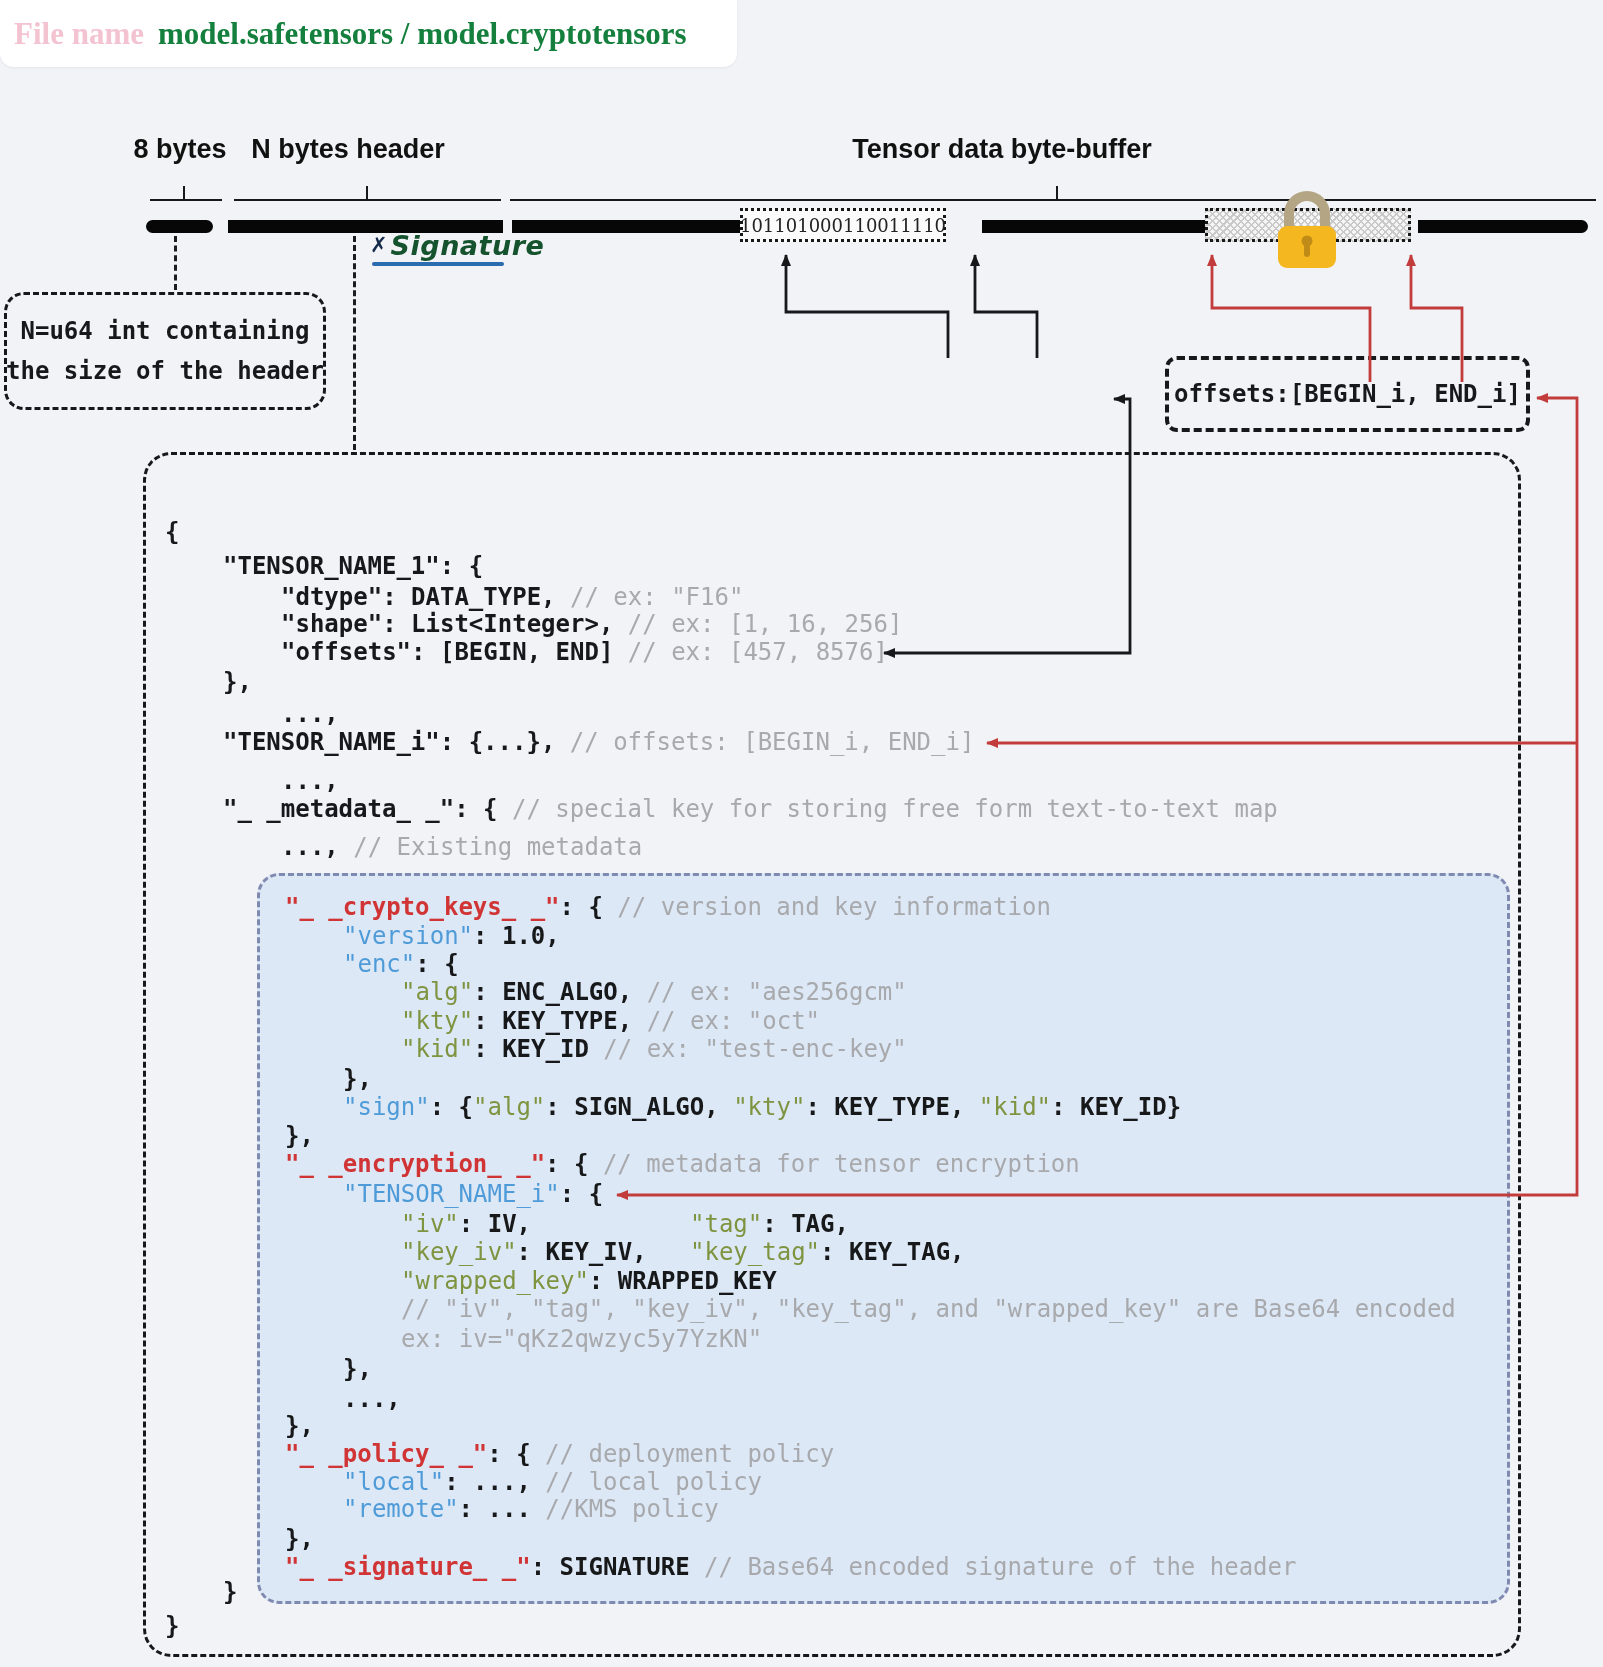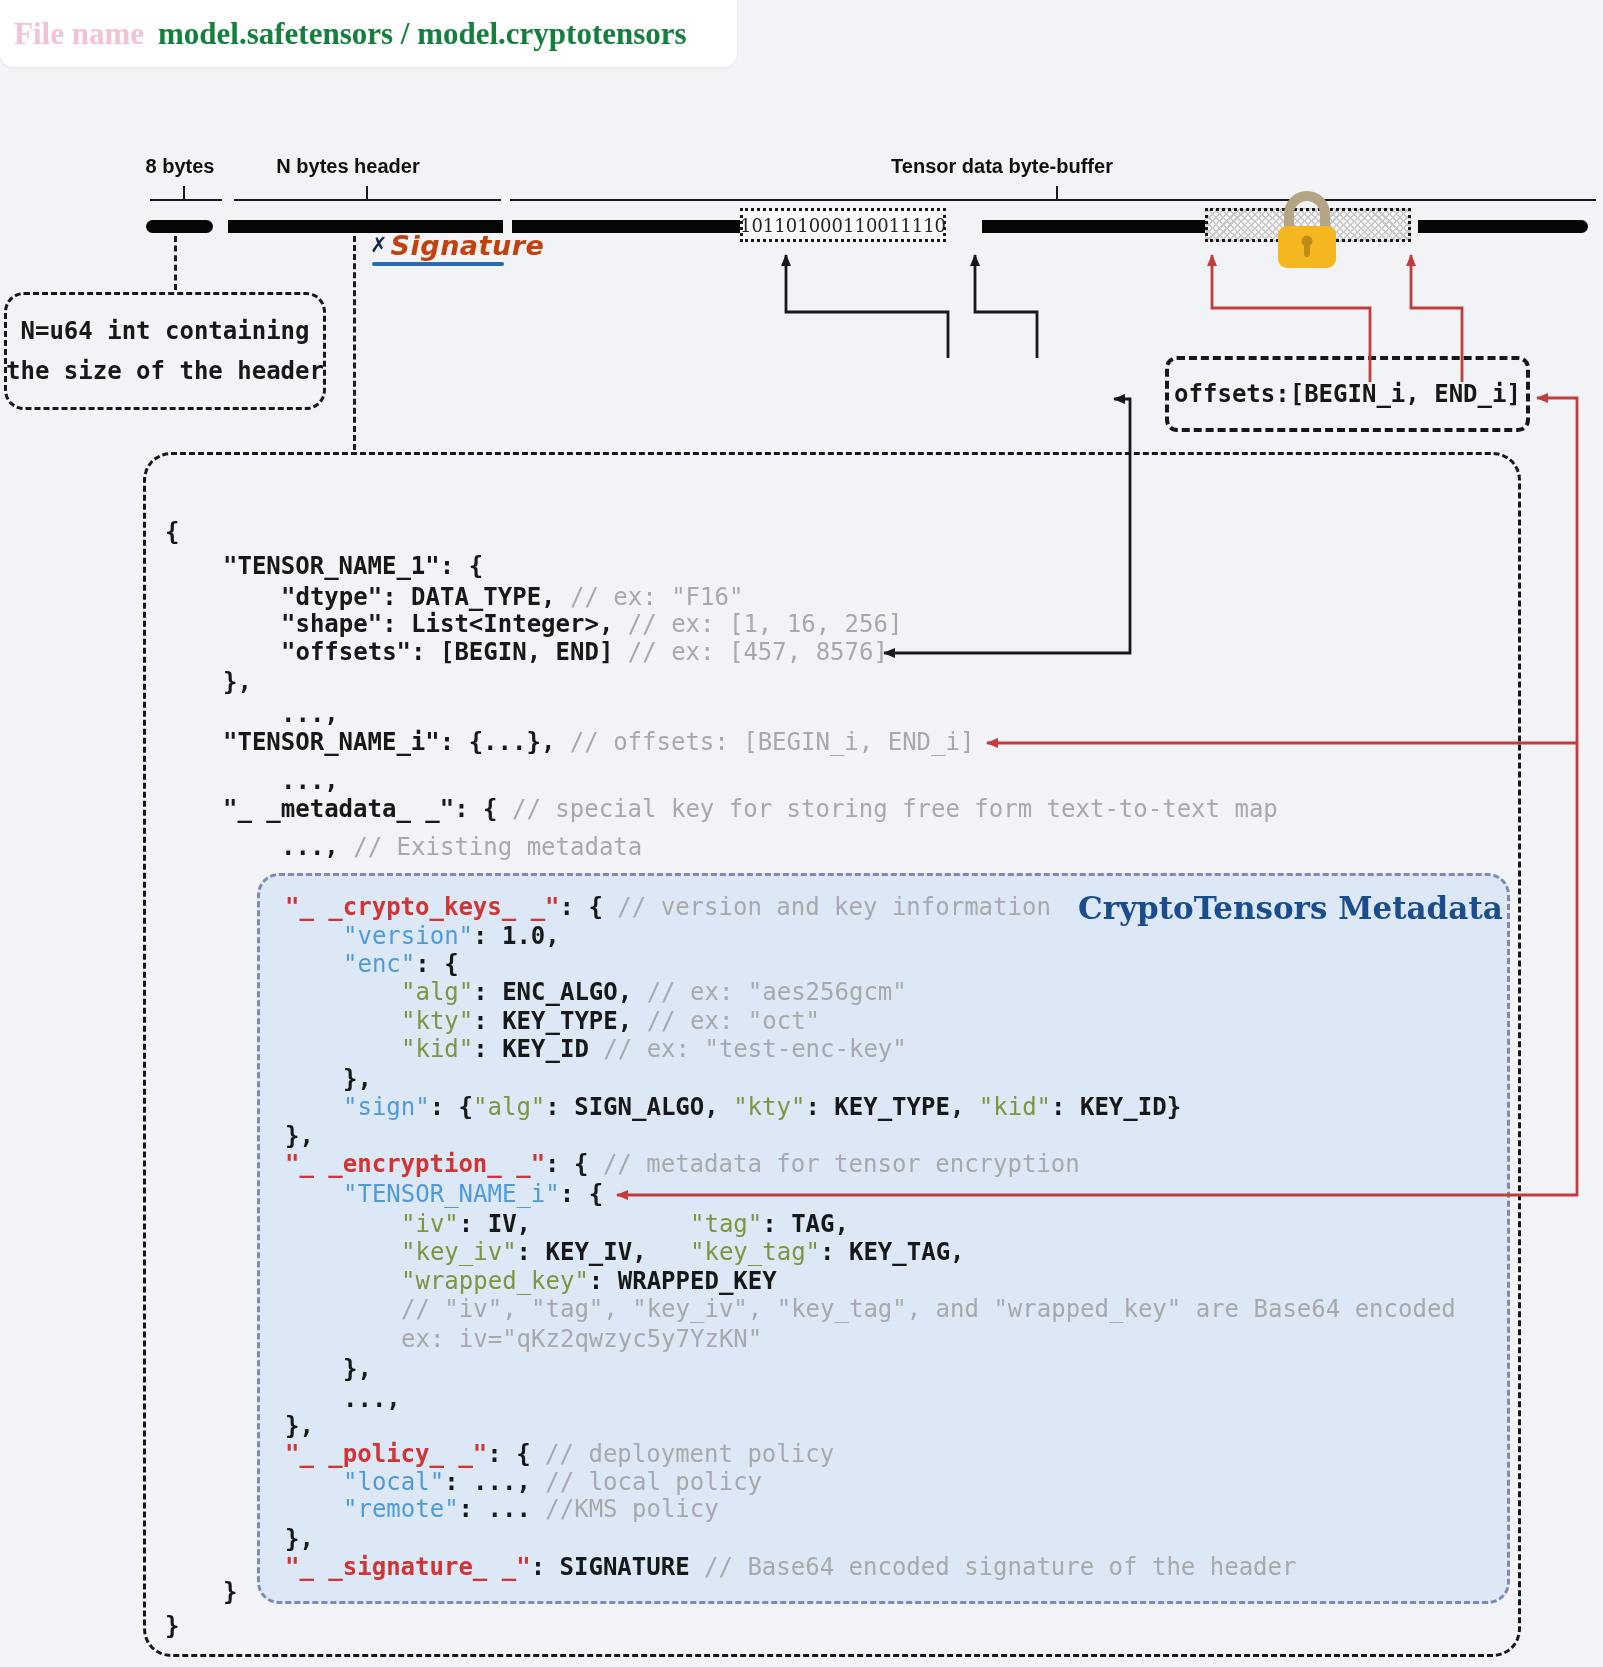--- a/index.html
+++ b/index.html
@@ -18,22 +18,22 @@
     display:flex;align-items:center;padding-left:14px;box-sizing:border-box;
     font-family:"Liberation Serif","DejaVu Serif",serif;font-size:31px;font-weight:bold;
     white-space:pre;
   }
   .title-card .pink{color:#f4c3d1;}
   .title-card .fname{color:#15803d;margin-left:14px;}
 
   
   .seg-label{
     font-family:"Liberation Sans","DejaVu Sans",sans-serif;
-    font-weight:bold;font-size:20px;color:#111;transform:translateX(-50%);
-    white-space:nowrap;top:155px;
+    font-weight:bold;font-size:27px;color:#111;transform:translateX(-50%);
+    white-space:nowrap;top:134px;
   }
 
   
   .bline{background:#17181a;height:2px;top:199px;}
   .btick{background:#17181a;width:2px;height:14px;top:186px;}
 
   
   .bar{background:#070708;height:13px;top:220px;}
 
   
@@ -51,21 +51,21 @@
     background-image:
       repeating-linear-gradient(45deg,#c9c9c9 0 1.5px,transparent 1.5px 5px),
       repeating-linear-gradient(-45deg,#c9c9c9 0 1.5px,transparent 1.5px 5px);
   }
 
   
   .sig{left:370px;top:230px;white-space:nowrap;}
   .sig .x{font-family:"DejaVu Sans",sans-serif;font-weight:bold;font-size:21px;color:#13294a;vertical-align:3px;}
   .sig .word{
     font-family:"DejaVu Sans","Liberation Sans",sans-serif;font-style:italic;font-weight:bold;
-    font-size:27px;color:#c2410c;margin-left:3px;letter-spacing:.5px;
+    font-size:27px;color:#14532d;margin-left:3px;letter-spacing:.5px;
   }
   .sig-underline{left:372px;top:262px;width:132px;height:4px;background:#2b6cb0;border-radius:2px;}
 
   
   .dashv{width:0;border-left:3px dashed #1c1d1f;}
 
   
   .dashbox{
     border:3.5px dashed #17181a;border-radius:16px;box-sizing:border-box;
     display:flex;align-items:center;justify-content:center;
@@ -150,21 +150,20 @@
     <span>N=u64 int containing</span>
     <span>the size of the header</span>
   </div>
 
   <div class="abs dashbox offbox" style="left:1165px;width:365px;">
     <span>offsets:[BEGIN_i, END_i]</span>
   </div>
 
   <div class="abs jsonbox"></div>
   <div class="abs bluebox"></div>
-  <div class="abs meta-title">CryptoTensors Metadata</div>
 
   <div class="abs" style="left:0;top:0;width:100%;height:100%;">
       <div class="code-line" style="left: 165px; top: 519px;"><span class="c-v">{</span></div>
       <div class="code-line" style="left: 223px; top: 553px;"><span class="c-v">"TENSOR_NAME_1": {</span></div>
       <div class="code-line" style="left: 281px; top: 584px;"><span class="c-v">"dtype": DATA_TYPE,</span><span class="c-c"> // ex: "F16"</span></div>
       <div class="code-line" style="left: 281px; top: 611px;"><span class="c-v">"shape": List&lt;Integer&gt;,</span><span class="c-c"> // ex: [1, 16, 256]</span></div>
       <div class="code-line" style="left: 281px; top: 639px;"><span class="c-v">"offsets": [BEGIN, END]</span><span class="c-c"> // ex: [457, 8576]</span></div>
       <div class="code-line" style="left: 223px; top: 669px;"><span class="c-v">},</span></div>
       <div class="code-line" style="left: 281px; top: 701px;"><span class="c-v">...,</span></div>
       <div class="code-line" style="left: 223px; top: 729px;"><span class="c-v">"TENSOR_NAME_i": {...},</span><span class="c-c"> // offsets: [BEGIN_i, END_i]</span></div>

